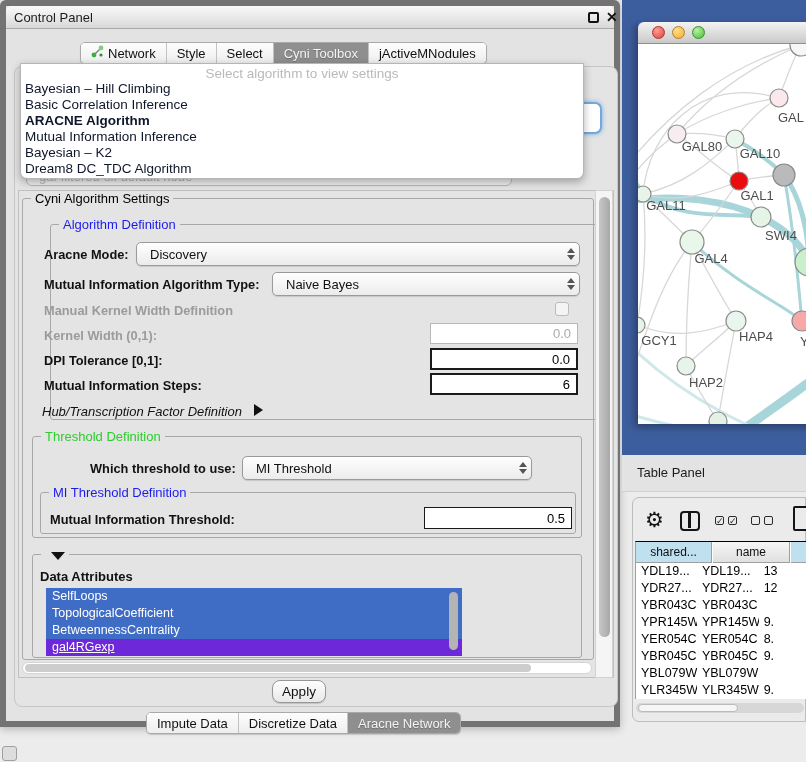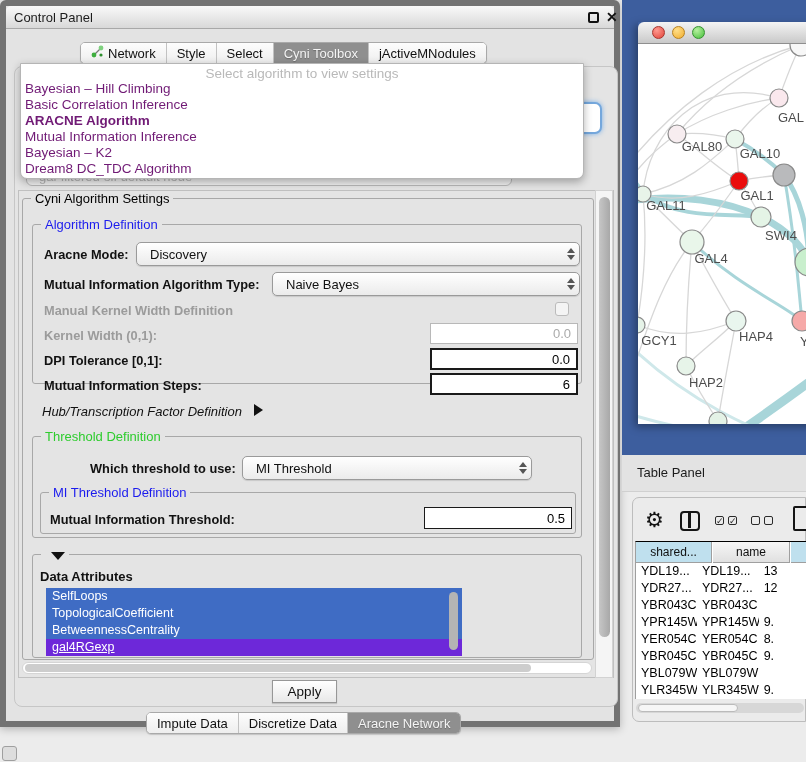--- a/index.html
+++ b/index.html
@@ -59,36 +59,36 @@
 
   .checkbox{width:14px;height:14px;border:1px solid #bbb;border-radius:3px;background:#f4f4f4;}
 
   .arrow-right{width:0;height:0;border-top:6px solid transparent;border-bottom:6px solid transparent;border-left:9px solid #111;display:inline-block;}
   .arrow-down{width:0;height:0;border-left:7px solid transparent;border-right:7px solid transparent;border-top:9px solid #111;display:inline-block;vertical-align:middle;}
 
   
   #algo-overlay{left:14px;top:57px;width:564px;height:116px;background:#fff;border:1px solid #b5b5b5;
       border-radius:0 0 7px 7px;box-shadow:0 3px 8px rgba(0,0,0,.3);z-index:60;}
   #algo-placeholder{width:100%;text-align:center;font-size:13.5px;color:#b9b9b9;padding-top:2px;}
-  .algo-item{font-size:13.5px;color:#701a75;padding:0 4px;height:16px;line-height:16px;}
+  .algo-item{font-size:13.5px;color:#0f172a;padding:0 4px;height:16px;line-height:16px;}
   .algo-item.sel{font-weight:bold;}
 
   
   #bg-focus-combo{left:552px;top:96px;width:44px;height:32px;background:#fff;border:2px solid #74a7dc;
       border-radius:7px;box-shadow:0 0 5px #7ab0e8;z-index:40;}
   #bg-combo{left:20px;top:150px;width:486px;height:30px;border:1px solid #b8b8b8;border-radius:6px;
       background:#f0f0f0;z-index:30;font-size:13px;color:#b5b5b5;display:flex;align-items:flex-end;padding:0 0 1px 12px;}
 
   
   #attr-list{left:40px;top:582px;width:416px;height:68px;background:#fff;overflow:hidden;}
   .attr-item{width:504px;height:17px;line-height:17px;color:#fff;font-size:12.5px;padding-left:6px;}
   #attr-scroll{position:absolute;right:4px;top:4px;width:9px;height:58px;border-radius:5px;background:#b4b4b4;}
 
   
-  #apply-btn{left:266px;top:674px;width:65px;height:23px;border:1px solid #979797;border-radius:0;
+  #apply-btn{left:266px;top:674px;width:54px;height:23px;border:1px solid #979797;border-radius:8px;
       background:linear-gradient(#ffffff,#e8e8e8);font-size:13.5px;color:#111;display:flex;align-items:center;justify-content:center;
       box-shadow:0 1px 1px rgba(0,0,0,.15);}
 
   
   #desktop{left:622px;top:0;width:184px;height:455px;}
   #netwin{left:638px;top:22px;width:178px;height:402px;box-shadow:-3px 3px 8px rgba(0,0,0,.35);}
   #netwin-titlebar{left:0;top:0;width:100%;height:22px;border-radius:6px 0 0 0;
       background:linear-gradient(#f4f4f4,#c9c9c9);border-bottom:1px solid #8f8f8f;}
   .light{width:13px;height:13px;border-radius:50%;top:4px;}
   #net-canvas{left:0;top:22px;width:178px;height:380px;background:#fff;overflow:hidden;}
@@ -172,21 +172,21 @@
           <div class="algo-item">Dream8 DC_TDC Algorithm</div>
         </div>
     </div>
 
     <div id="viewport" class="abs"></div>
 
     <div class="abs group" style="left:16px;top:192px;width:572px;height:462px;">
       <div class="legend">Cyni Algorithm Settings</div>
     </div>
 
-    <div class="abs group" style="left:26px;top:218px;width:550px;height:160px;">
+    <div class="abs group" style="left:44px;top:218px;width:550px;height:196px;">
       <div class="legend blue">Algorithm Definition</div>
     </div>
 
     <div class="abs lbl" style="left:38px;top:241px;">Aracne Mode:</div>
     <div class="abs combo" style="left:130px;top:236px;width:444px;">
       <span class="val">Discovery</span>
       <span class="stepper">
           <span class="tri-up"></span>
           <span class="tri-dn"></span>
         </span>

